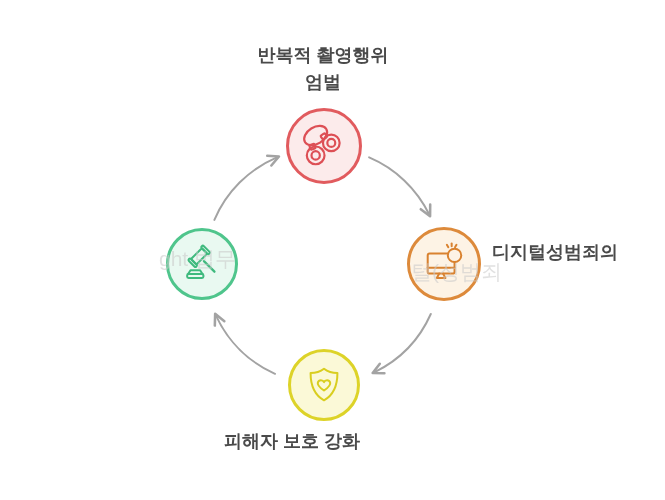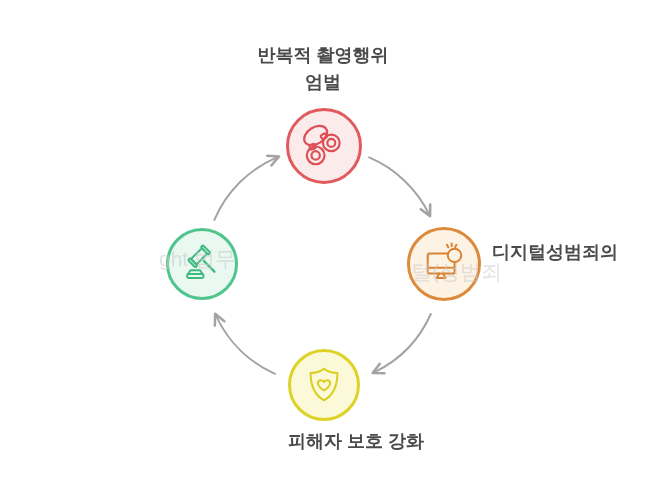--- a/index.html
+++ b/index.html
@@ -15,21 +15,21 @@
   .node svg{display:block;}
   .node-top   {left:286px;top:108px;width:70px;height:70px;border:3px solid #e15b5e;background:#fcebeb;color:#dd4f55;}
   .node-right {left:407px;top:227px;width:68px;height:68px;border:3px solid #dd8a3b;background:#fdf3e5;color:#d9822f;}
   .node-bottom{left:288px;top:349px;width:66px;height:66px;border:3px solid #ddd328;background:#fbf9d7;color:#d9ce1f;}
   .node-left  {left:166px;top:228px;width:66px;height:66px;border:3px solid #4fc58c;background:#e9f9f1;color:#3fba7e;}
   .label{
     position:absolute;color:#4a4a4a;font-weight:bold;font-size:18px;line-height:27px;white-space:nowrap;
   }
   .label-top   {left:221px;top:42px;width:204px;text-align:center;}
   .label-right {left:492px;top:239px;text-align:left;}
-  .label-bottom{left:224px;top:428px;width:200px;text-align:right;}
+  .label-bottom{left:224px;top:428px;width:200px;text-align:left;}
   .label-left  {right:512px;top:252px;text-align:right;}
   .watermark{
     position:absolute;color:#c9c9c9;opacity:0.55;font-size:21px;font-weight:normal;
     white-space:nowrap;pointer-events:none;
   }
   .wm-left {left:159px;top:245px;}
   .wm-right{left:411px;top:242px;margin-top:16px;}
 </style>
 </head>
 <body>

